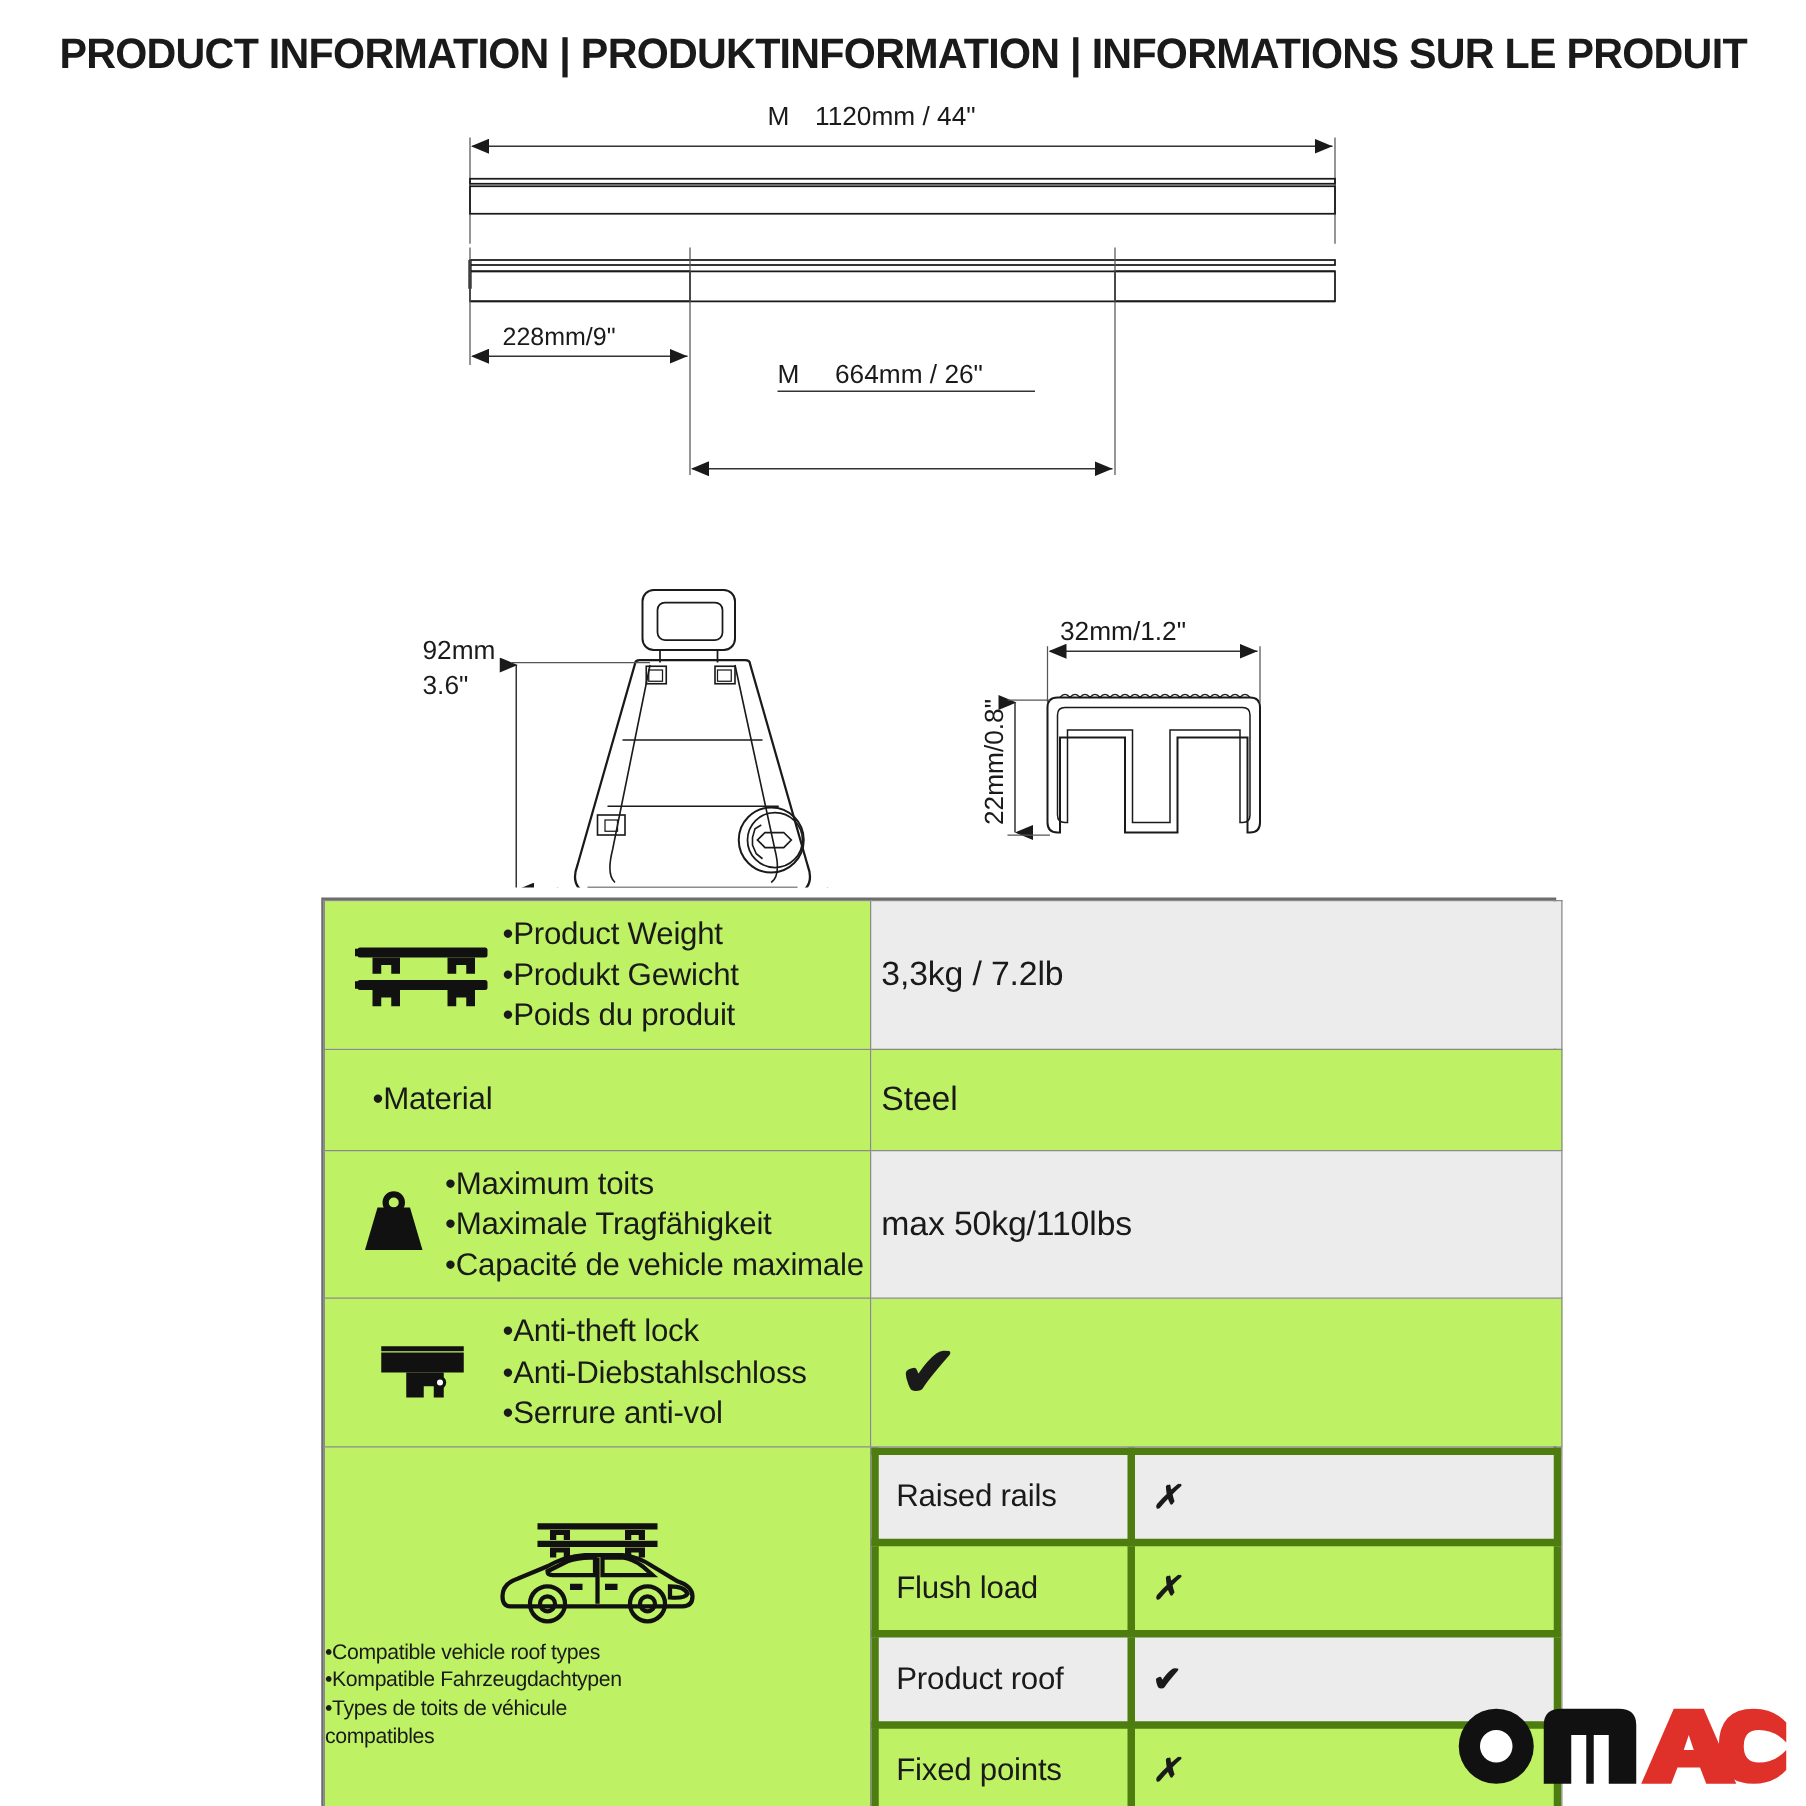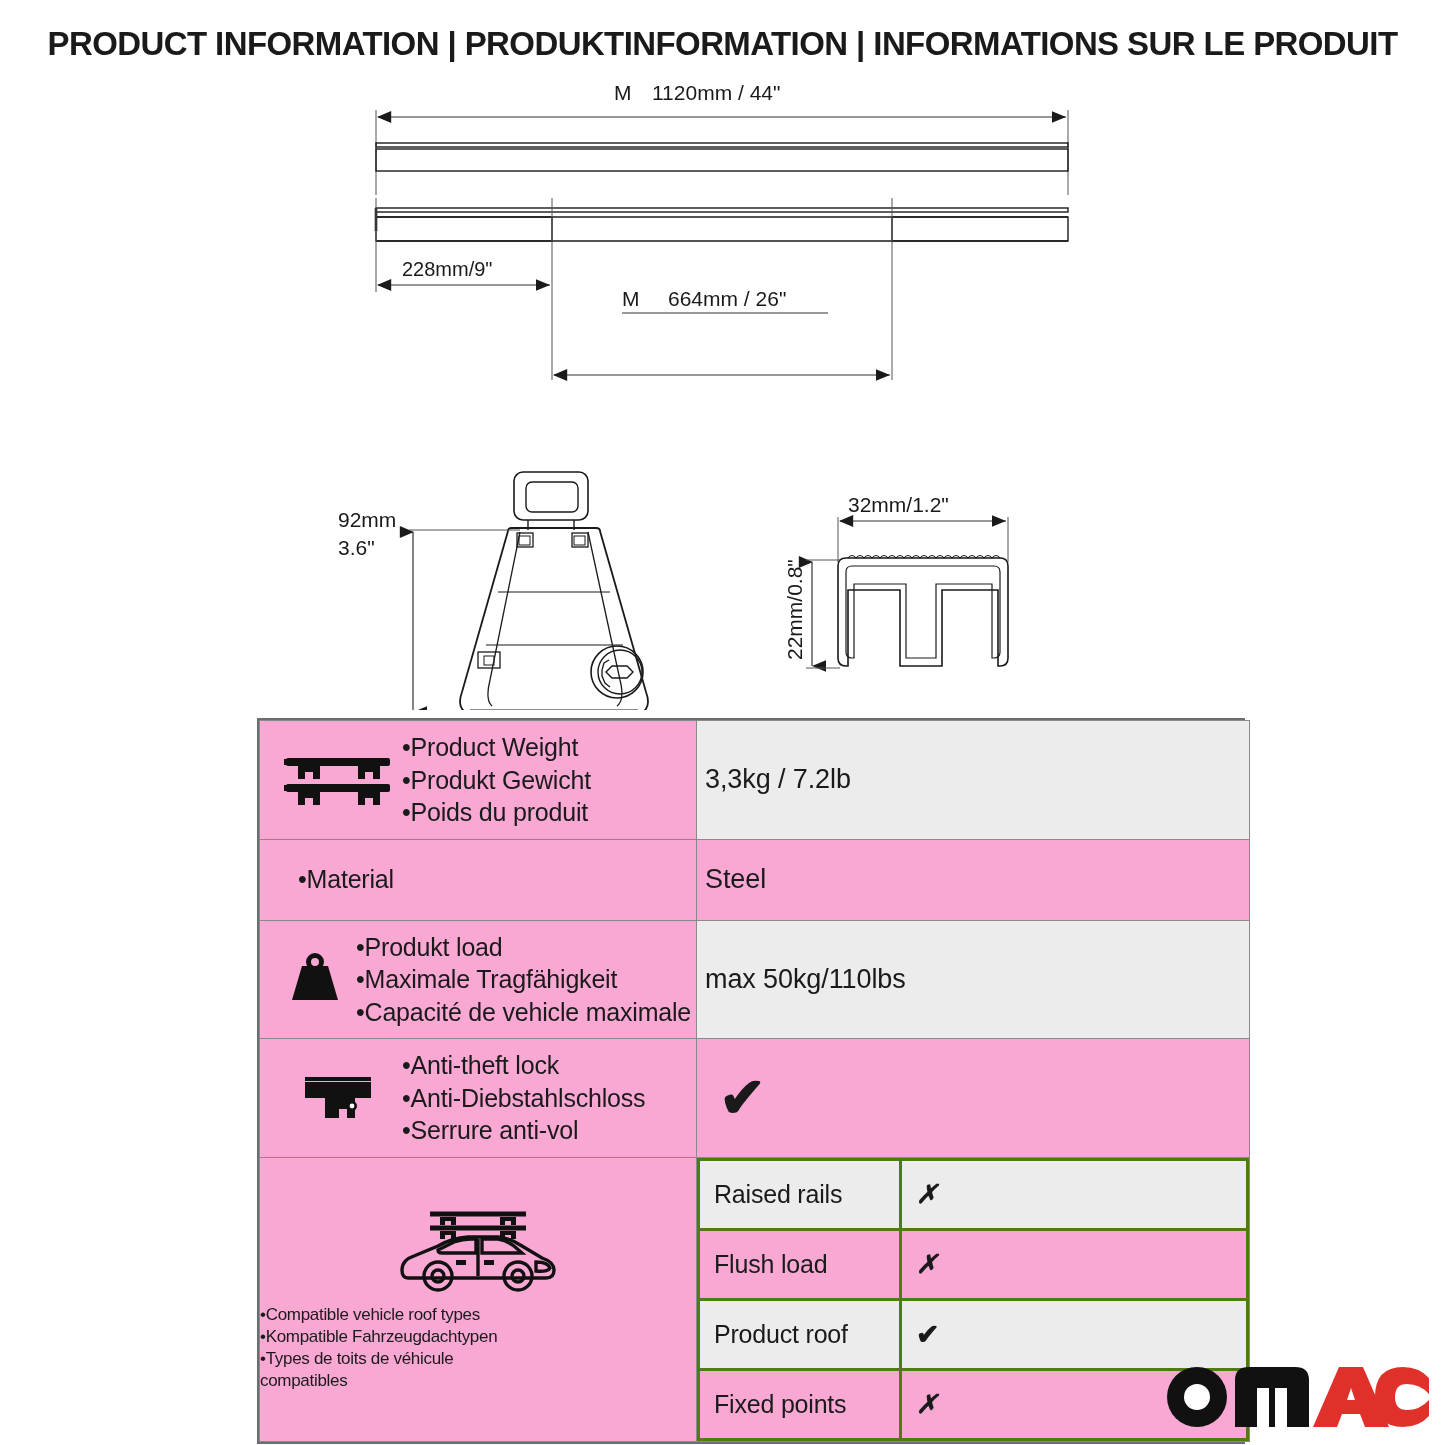--- a/index.html
+++ b/index.html
@@ -52,21 +52,21 @@
   }
   .spec-table td{
     border:1px solid #8a8a8a;
     padding:0;
     vertical-align:middle;
   }
   .col-icon{width:436px;}
   .col-val{width:552px;}
 
   .row-grey{background:#ececec;}
-  .row-white{background:#f9a8d4;}
+  .row-white{background:#bef264;}
 
   .cellpad{padding:10px 14px;box-sizing:border-box;}
 
   .icon-label-wrap{
     display:flex;align-items:center;
     min-height:70px;
   }
   .icon-box{
     width:128px;flex:0 0 128px;
     display:flex;align-items:center;justify-content:center;
@@ -90,21 +90,21 @@
     box-sizing:border-box;
   }
   .roof-icon-wrap{
     display:flex;justify-content:center;
     margin-bottom:6px;
   }
   .roof-text{
     font-size:17px;line-height:1.3;letter-spacing:-0.3px;
   }
   .subtable{width:100%;border-collapse:collapse;table-layout:fixed;}
-  .subtable td{border:3px solid #4d7c0f;height:67px;}
+  .subtable td{border:6px solid #4d7c0f;height:67px;}
   .subtable td.sub-name{
     width:185px;
     font-size:25px;
     padding-left:14px;
     letter-spacing:-0.2px;
   }
   .subtable td.sub-mark{
     padding-left:14px;
     font-size:27px;
     font-weight:bold;
@@ -311,21 +311,21 @@
             <div class="icon-box" style="width:82px;flex:0 0 82px;">
               <svg width="62" height="62" viewBox="0 0 62 62">
                 <g fill="#111">
                   <path d="M22,14 a9,9 0 1,1 18,0 a9,9 0 1,1 -18,0 z
                            M27,14 a4,4 0 1,0 8,0 a4,4 0 1,0 -8,0 z"></path>
                   <path d="M18,18 h26 l10,34 h-46 z"></path>
                 </g>
               </svg>
             </div>
             <div class="label-list">
-              <div>•Produkt load</div>
+              <div>•Maximum toits</div>
               <div>•Maximale Tragfähigkeit</div>
               <div>•Capacité de vehicle maximale</div>
             </div>
           </div>
         </td>
         <td class="col-val row-grey">
           <div class="value-text">max 50kg/110lbs</div>
         </td>
       </tr>
 

